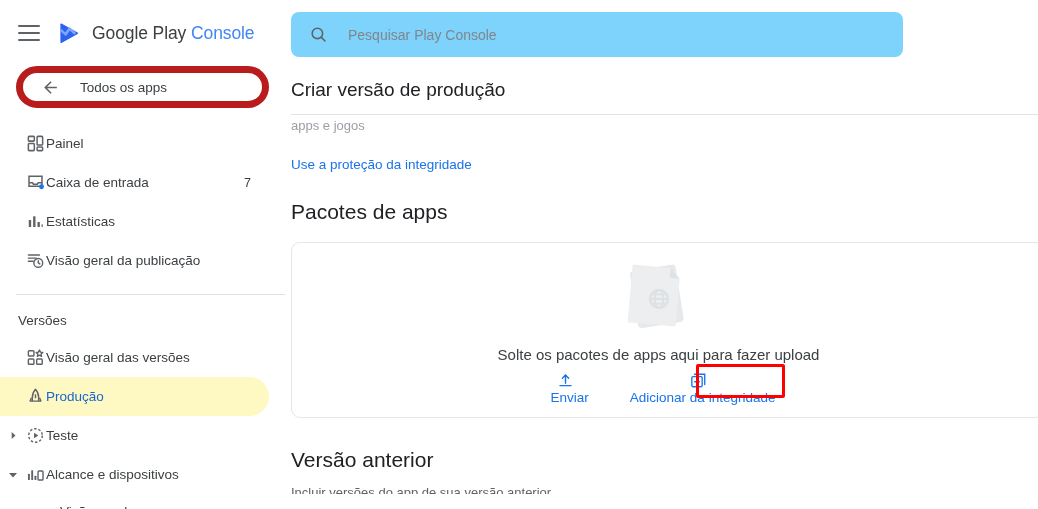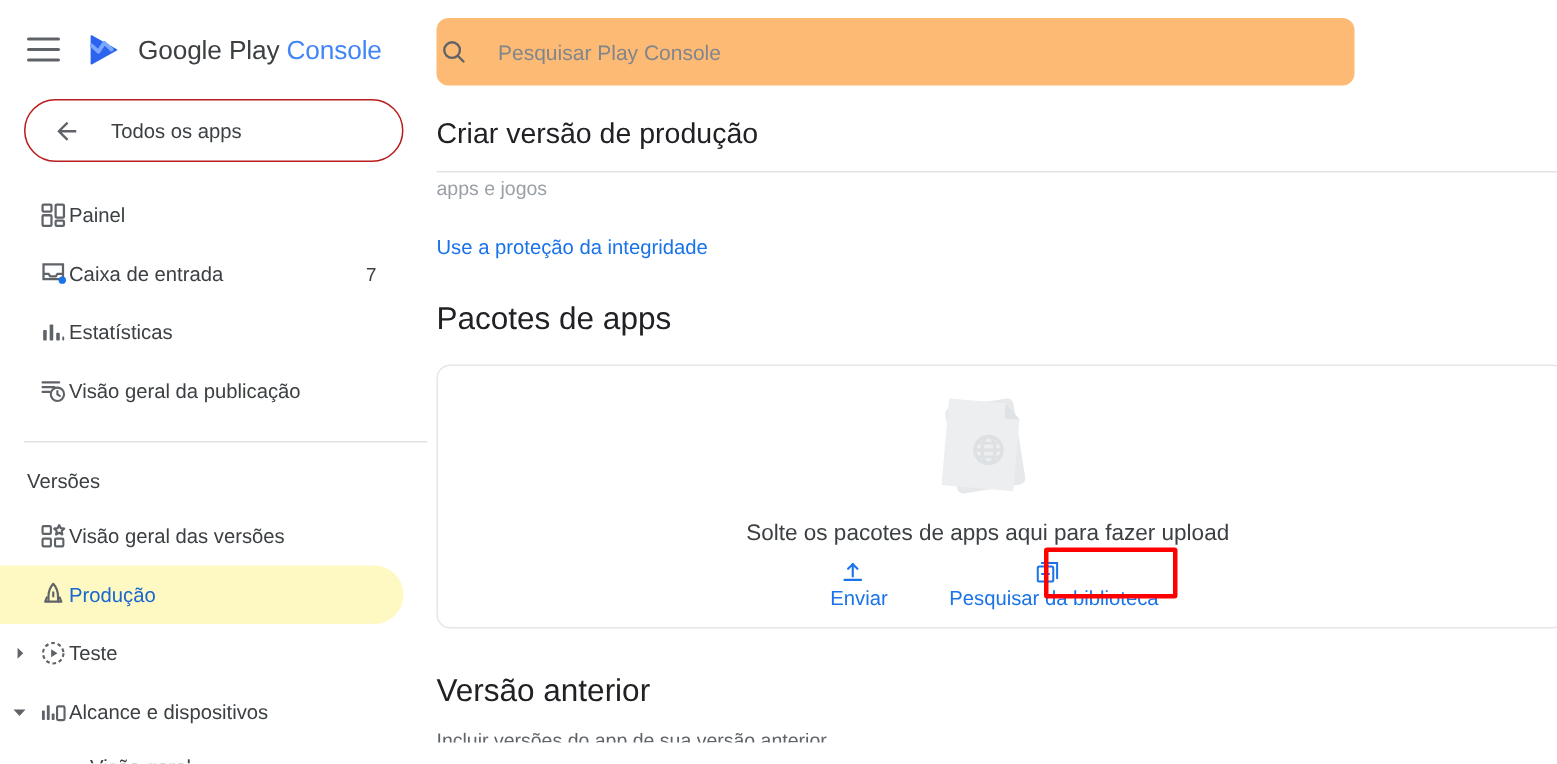--- a/index.html
+++ b/index.html
@@ -43,21 +43,21 @@
     font-size: 17.5px;
     letter-spacing: -0.1px;
     white-space: nowrap;
   }
   .brandtext .g1 { color: #3c4043; }
   .brandtext .g2 { color: #4285f4; }
 
   .allapps {
     margin: 0 16px 0 16px;
     height: 42px;
-    border: 1px solid #b91c1c;
+    border: 7px solid #b91c1c;
     border-radius: 22px;
     display: flex; align-items: center;
     padding-left: 17px;
     cursor: pointer;
     background: #fff;
   }
   .allapps .backarrow {
     width: 20px; height: 20px; flex: 0 0 auto;
     display: flex; align-items: center; justify-content: center;
   }
@@ -126,23 +126,24 @@
     position: relative;
     height: 509px;
     overflow: hidden;
     padding-left: 6px;
   }
   .searchbar {
     margin-top: 12px;
     margin-left: 0;
     width: 612px;
     height: 45px;
-    background: #fdba74;
+    background: #7dd3fc;
     border-radius: 8px;
     display: flex; align-items: center;
+    padding-left: 16px;
     cursor: text;
   }
   .searchbar .sicon { width: 22px; height: 22px; flex:0 0 22px; display:flex; align-items:center; justify-content:center;}
   .searchbar input {
     border: none; outline: none; background: transparent;
     margin-left: 19px;
     font-size: 14px;
     font-family: "Liberation Sans", sans-serif;
     color: #3c4043;
     width: 500px;
@@ -465,21 +466,21 @@
           </button>
 
           <button class="btn">
             <span class="bicon">
               <svg width="17" height="17" viewBox="0 0 24 24" fill="none" stroke="#1a73e8" stroke-width="1.9">
                 <path d="M6.4 3.2h14.4v14.4" stroke-linecap="round"></path>
                 <rect x="2.6" y="6.6" width="14.6" height="14.2" rx="1.6"></rect>
                 <path d="M9.9 10.4v6.6M6.6 13.7h6.6" stroke-linecap="round"></path>
               </svg>
             </span>
-            <span class="blabel">Pesquisar da biblioteca</span>
+            <span class="blabel">Adicionar da integridade</span>
           </button>
         </div>
       </div>
 
       <div class="highlight-box" style="left:404px; top:121px; width:89px; height:34px;"></div>
     </div>
 
     <h3 class="h3">Versão anterior</h3>
     <div class="cutline">Incluir versões do app de sua versão anterior</div>
 

